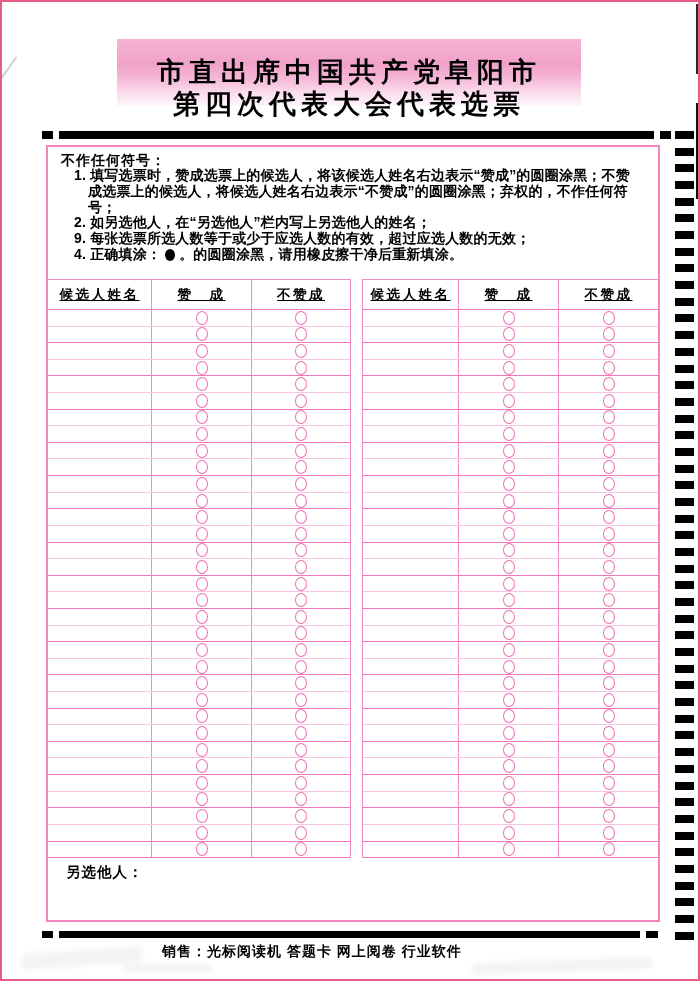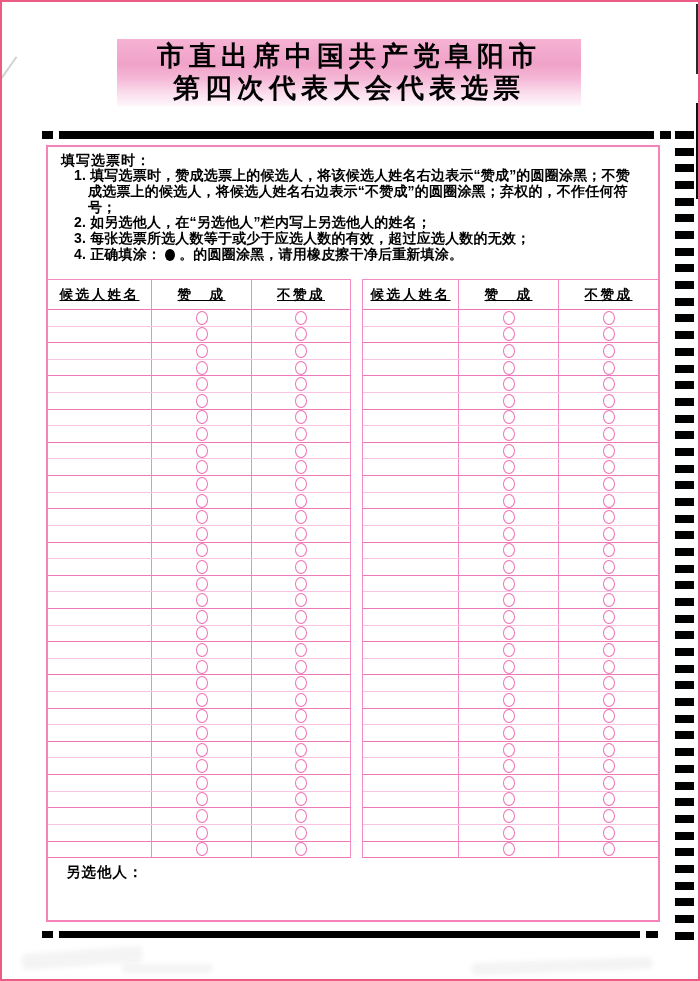--- a/index.html
+++ b/index.html
@@ -5,21 +5,21 @@
   html,body{margin:0;padding:0;background:#fff;}
   .page{
     position:relative;width:700px;height:981px;background:#ffffff;
     border:2px solid #ea5c84;box-sizing:border-box;overflow:hidden;
     font-family:"Liberation Sans",sans-serif;color:#000;
   }
   
   .title-box{
     position:absolute;left:115px;top:37px;width:464px;height:67px;
     background:linear-gradient(180deg,#f5b2d3 0%,#f0a2c8 38%,#f5b9d7 60%,#fbdfee 82%,#fef6fb 100%);
-    text-align:center;font-weight:bold;padding-top:1px;box-sizing:border-box;
+    text-align:center;font-weight:bold;padding-top:17px;box-sizing:border-box;
   }
   .title-line{font-size:27px;line-height:32px;letter-spacing:5px;white-space:nowrap;}
   
   .blk{position:absolute;background:#000;}
   .marks-col{
     position:absolute;left:673px;top:129px;width:19px;height:810px;
     background:repeating-linear-gradient(180deg,#000 0 8px,transparent 8px 16.68px);
   }
   .edge-thin{position:absolute;left:694px;top:2px;width:2px;height:70px;background:#2a2a2a;}
   .edge-magenta{position:absolute;left:696px;top:30px;width:4px;height:71px;background:#e9117e;}
@@ -78,25 +78,25 @@
   <div class="blk" style="left:658px;top:129px;width:11px;height:8px;"></div>
 
   <div class="marks-col"></div>
   <div class="edge-thin"></div>
   <div class="edge-magenta"></div>
   <div class="edge-black"></div>
 
   <div class="content-box">
 
     <div class="instr">
-      <div class="instr-heading">填写选票时：</div>
+      <div class="instr-heading">不作任何符号：</div>
       <div class="instr-list">
         <div class="instr-item">1. 填写选票时，赞成选票上的候选人，将该候选人姓名右边表示“赞成”的圆圈涂黑；不赞成选票上的候选人，将候选人姓名右边表示“不赞成”的圆圈涂黑；弃权的，不作任何符号；</div>
         <div class="instr-item">2. 如另选他人，在“另选他人”栏内写上另选他人的姓名；</div>
-        <div class="instr-item">3. 每张选票所选人数等于或少于应选人数的有效，超过应选人数的无效；</div>
+        <div class="instr-item">9. 每张选票所选人数等于或少于应选人数的有效，超过应选人数的无效；</div>
         <div class="instr-item"><span>4. 正确填涂：</span><span class="dot"></span><span>。的圆圈涂黑，请用橡皮擦干净后重新填涂。</span></div>
       </div>
     </div>
 
     <div class="tbl tbl-left">
       <div class="hrow">
         <div class="hcell c-name">候选人姓名</div>
         <div class="hcell c-a c2">赞　成</div>
         <div class="hcell c-b c2">不赞成</div>
       </div>
@@ -709,17 +709,18 @@
     </div>
 
     <div class="write-in-area"></div>
     <div class="write-in">另选他人：</div>
   </div>
 
   <div class="blk" style="left:40px;top:929px;width:11px;height:7px;"></div>
   <div class="blk" style="left:57px;top:929px;width:581px;height:7px;"></div>
   <div class="blk" style="left:644px;top:929px;width:12px;height:7px;"></div>
 
+  <div class="footer-line">销售：光标阅读机 答题卡 网上阅卷 行业软件</div>
 
   <div class="smudge sm1"></div>
   <div class="smudge sm2"></div>
   <div class="smudge sm3"></div>
 </div>
 
 </body></html>

